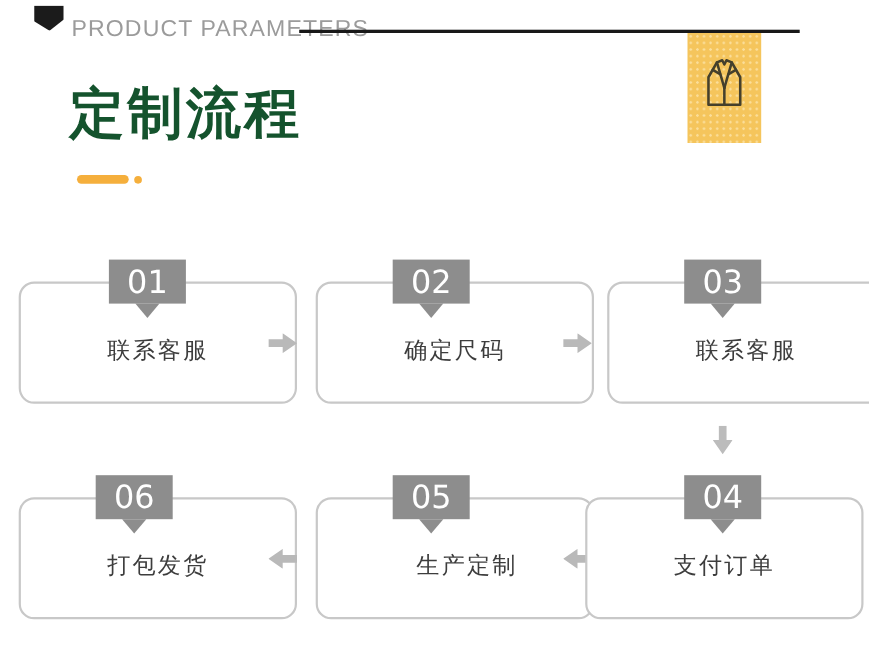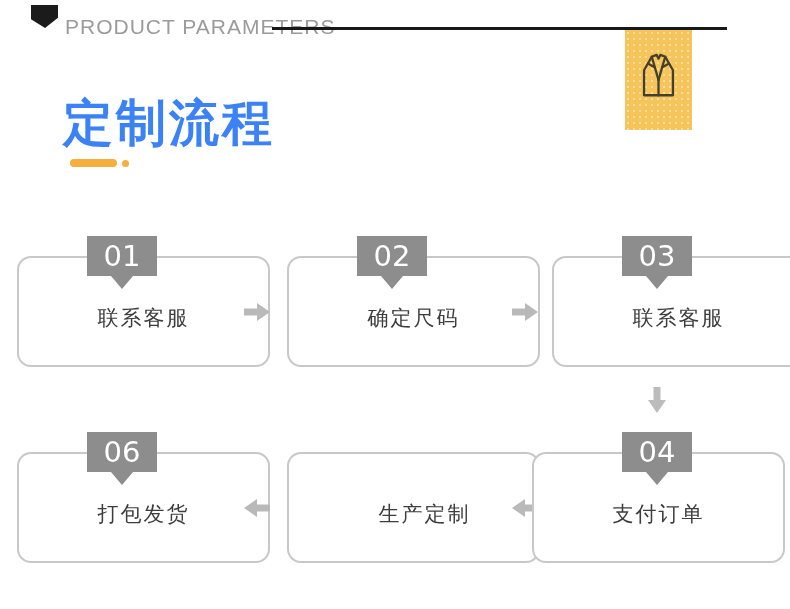--- a/index.html
+++ b/index.html
@@ -19,22 +19,22 @@
   .head-line{
     position:absolute;left:272px;top:27px;width:455px;height:3px;background:#181818;
   }
   .yellow-block{
     position:absolute;left:625px;top:30px;width:67px;height:100px;background:#F5C55C;
     background-image:radial-gradient(#FBDE9A 1px, rgba(0,0,0,0) 1.3px);
     background-size:6px 6px;
   }
   .yellow-block svg{position:absolute;left:10px;top:20px;}
   .page-title{
-    position:absolute;left:63px;top:70px;font-size:50px;font-weight:900;color:#3b82f6;
-    letter-spacing:3px;white-space:nowrap;margin-top:20px;
+    position:absolute;left:63px;top:70px;font-size:50px;font-weight:900;color:#14532d;
+    letter-spacing:3px;white-space:nowrap;
   }
   .title-dash{
     position:absolute;left:70px;top:159px;width:47px;height:8px;border-radius:4px;background:#F5AF3C;
   }
   .title-dot{
     position:absolute;left:122px;top:160px;width:7px;height:7px;border-radius:50%;background:#F5AF3C;
   }
   
   .step-box{
     position:absolute;width:253px;height:111px;background:#ffffff;
@@ -50,21 +50,21 @@
     font-size:29px;font-family:"DejaVu Sans",sans-serif;z-index:3;
   }
   .step-tab::after{
     content:"";position:absolute;left:24px;top:40px;width:0;height:0;
     border-left:11px solid rgba(0,0,0,0);border-right:11px solid rgba(0,0,0,0);
     border-top:13px solid #8d8d8d;
   }
   
   .b1{left:17px;top:256px;}  .b2{left:287px;top:256px;align-items:center;}  .b3{left:552px;top:256px;}
   .b6{left:17px;top:452px;}  .b5{left:287px;top:452px;padding-left:22px;}  .b4{left:532px;top:452px;}
-  .t1{left:87px;top:236px;}  .t2{left:357px;top:236px;}  .t3{left:622px;top:236px;}
+  .t1{left:99px;top:236px;}  .t2{left:357px;top:236px;}  .t3{left:622px;top:236px;}
   .t6{left:87px;top:432px;}  .t5{left:357px;top:432px;}  .t4{left:622px;top:432px;}
   
   .arrow{position:absolute;width:26px;height:18px;}
   .a-r1{left:244px;top:303px;}
   .a-r2{left:512px;top:303px;}
   .a-down{left:648px;top:387px;width:18px;height:26px;}
   .a-l1{left:512px;top:499px;transform:scaleX(-1);}
   .a-l2{left:244px;top:499px;transform:scaleX(-1);}
 </style>
 </head>
@@ -122,20 +122,21 @@
 
   <div class="step-tab t6">06</div>
   <div class="step-box b6">
     <span class="step-label">打包发货</span>
   </div>
 
   <svg class="arrow a-l2" viewBox="0 0 26 18">
     <path d="M0,5.5 L13,5.5 L13,0 L26,9 L13,18 L13,12.5 L0,12.5 Z" fill="#b9b9b9"></path>
   </svg>
 
+  <div class="step-tab t5">05</div>
   <div class="step-box b5">
     <span class="step-label">生产定制</span>
   </div>
 
   <svg class="arrow a-l1" viewBox="0 0 26 18">
     <path d="M0,5.5 L13,5.5 L13,0 L26,9 L13,18 L13,12.5 L0,12.5 Z" fill="#b9b9b9"></path>
   </svg>
 
   <div class="step-tab t4">04</div>
   <div class="step-box b4">

